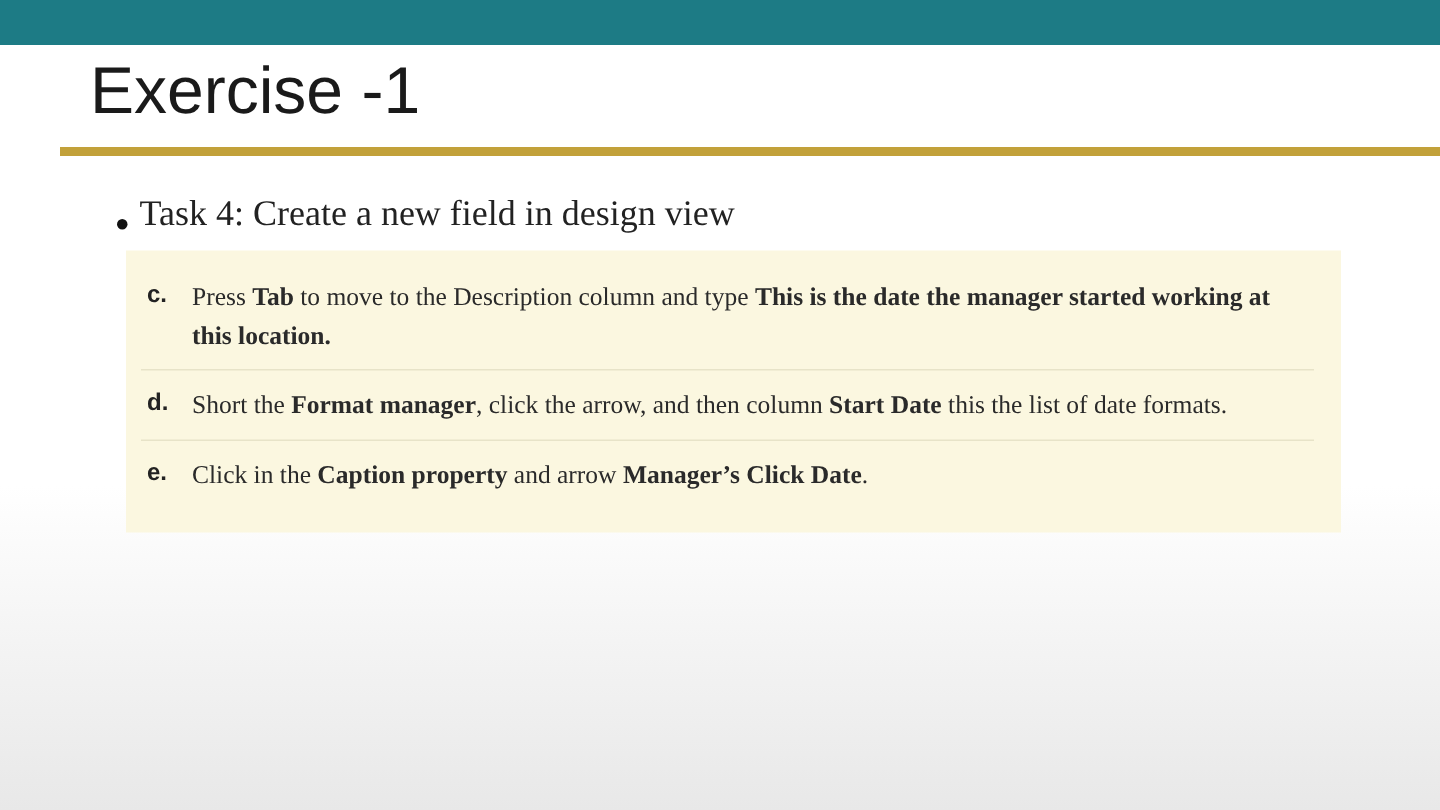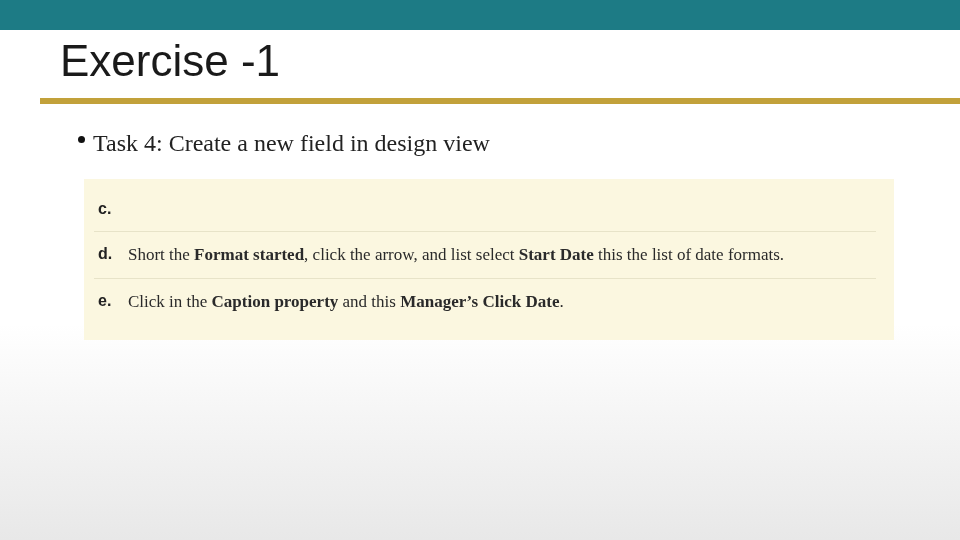--- a/index.html
+++ b/index.html
@@ -41,25 +41,25 @@
     top: 98px;
     height: 6px;
     background: #c2a13a;
     z-index: 3;
   }
   .content {
     padding: 32px 60px 0 78px;
   }
   .bullet-line {
     display: flex;
-    align-items: center;
+    align-items: flex-end;
     gap: 8px;
     font-size: 24px;
     color: #222;
-    margin-bottom: 22px;
+    margin-bottom: 10px;
   }
   .bullet-dot {
     width: 7px;
     height: 7px;
     border-radius: 50%;
     background: #111;
     position: relative;
     top: -4px;
     flex-shrink: 0;
   }
@@ -102,23 +102,24 @@
 
 <div class="content">
   <div class="bullet-line">
     <span class="bullet-dot"></span>
     <span>Task 4: Create a new field in design view</span>
   </div>
 
   <div class="steps-box">
     <div class="step-row">
       <div class="step-letter">c.</div>
+      <div class="step-text"><span>Press </span><strong>Tab</strong><span> to move to the Description column and type </span><strong>This is the date the manager started working at this location.</strong></div>
     </div>
     <div class="step-row">
       <div class="step-letter">d.</div>
-      <div class="step-text"><span>Short the </span><strong>Format started</strong><span>, click the arrow, and list select </span><strong>Start Date</strong><span> this the list of date formats.</span></div>
+      <div class="step-text"><span>Short the </span><strong>Format manager</strong><span>, click the arrow, and then column </span><strong>Start Date</strong><span> this the list of date formats.</span></div>
     </div>
     <div class="step-row">
       <div class="step-letter">e.</div>
-      <div class="step-text"><span>Click in the </span><strong>Caption property</strong><span> and this </span><strong>Manager’s Click Date</strong><span>.</span></div>
+      <div class="step-text"><span>Click in the </span><strong>Caption property</strong><span> and arrow </span><strong>Manager’s Click Date</strong><span>.</span></div>
     </div>
   </div>
 </div>
 
 </body></html>

